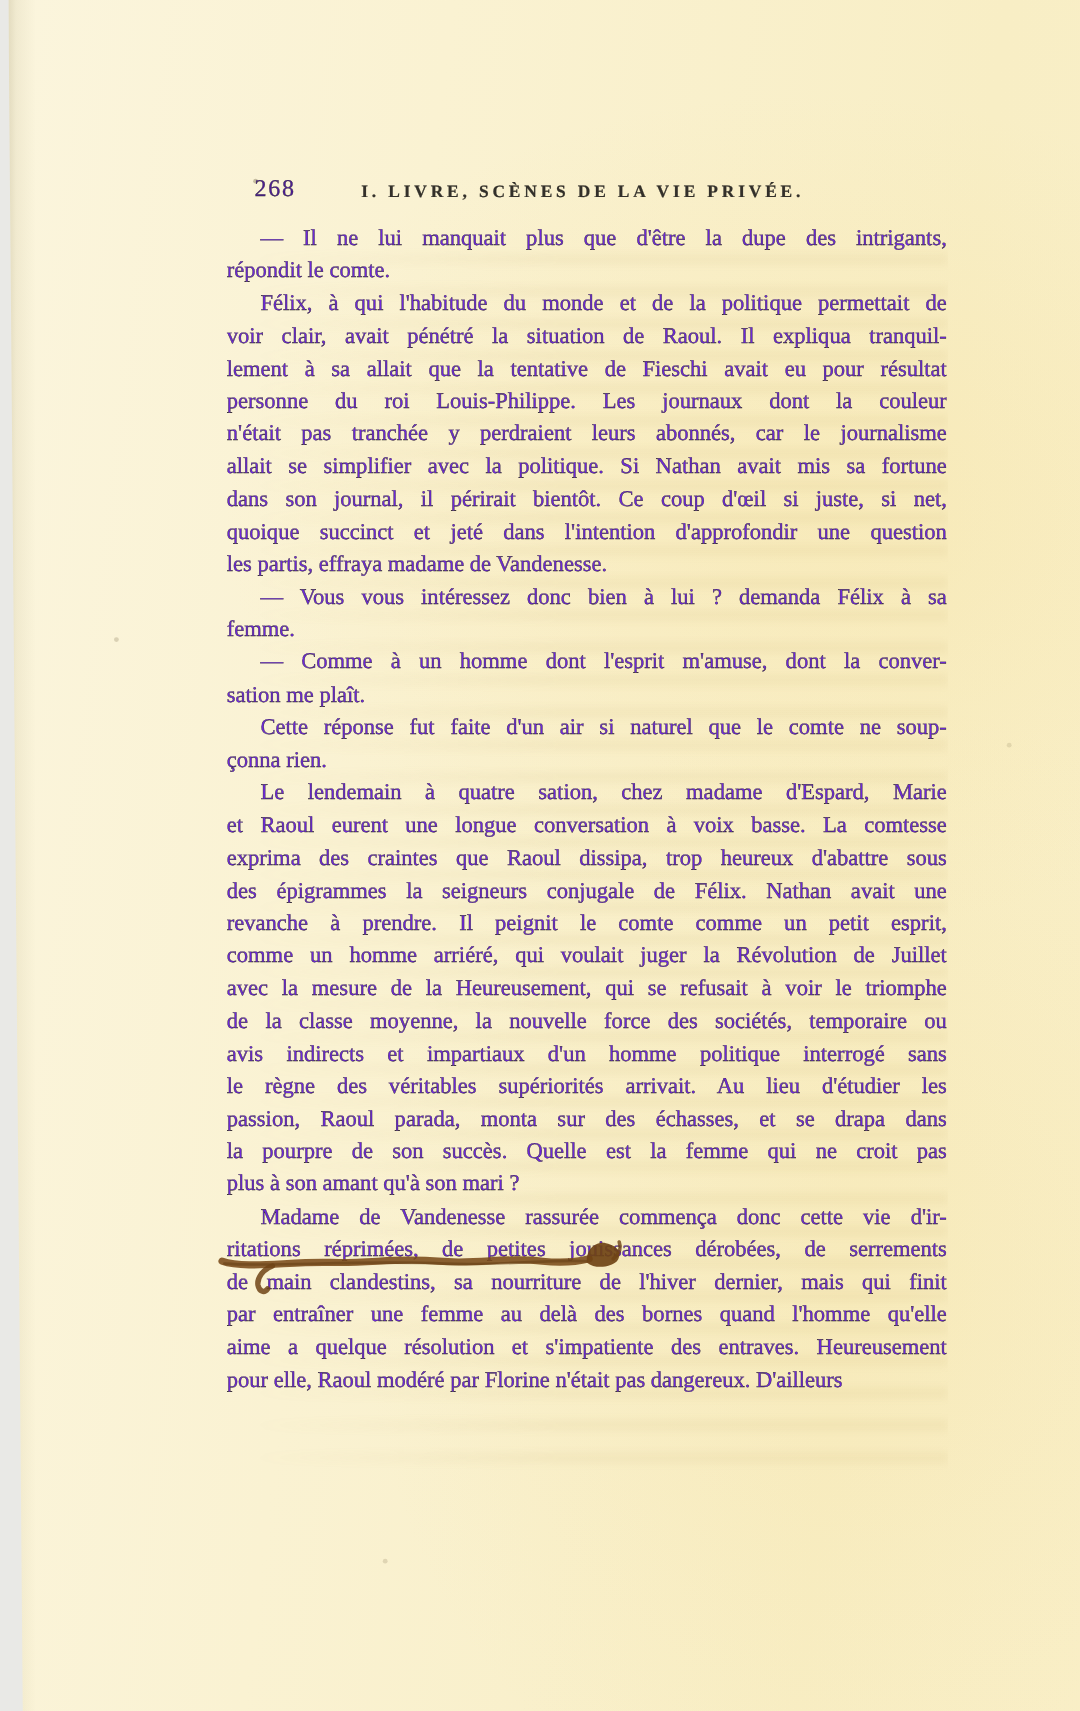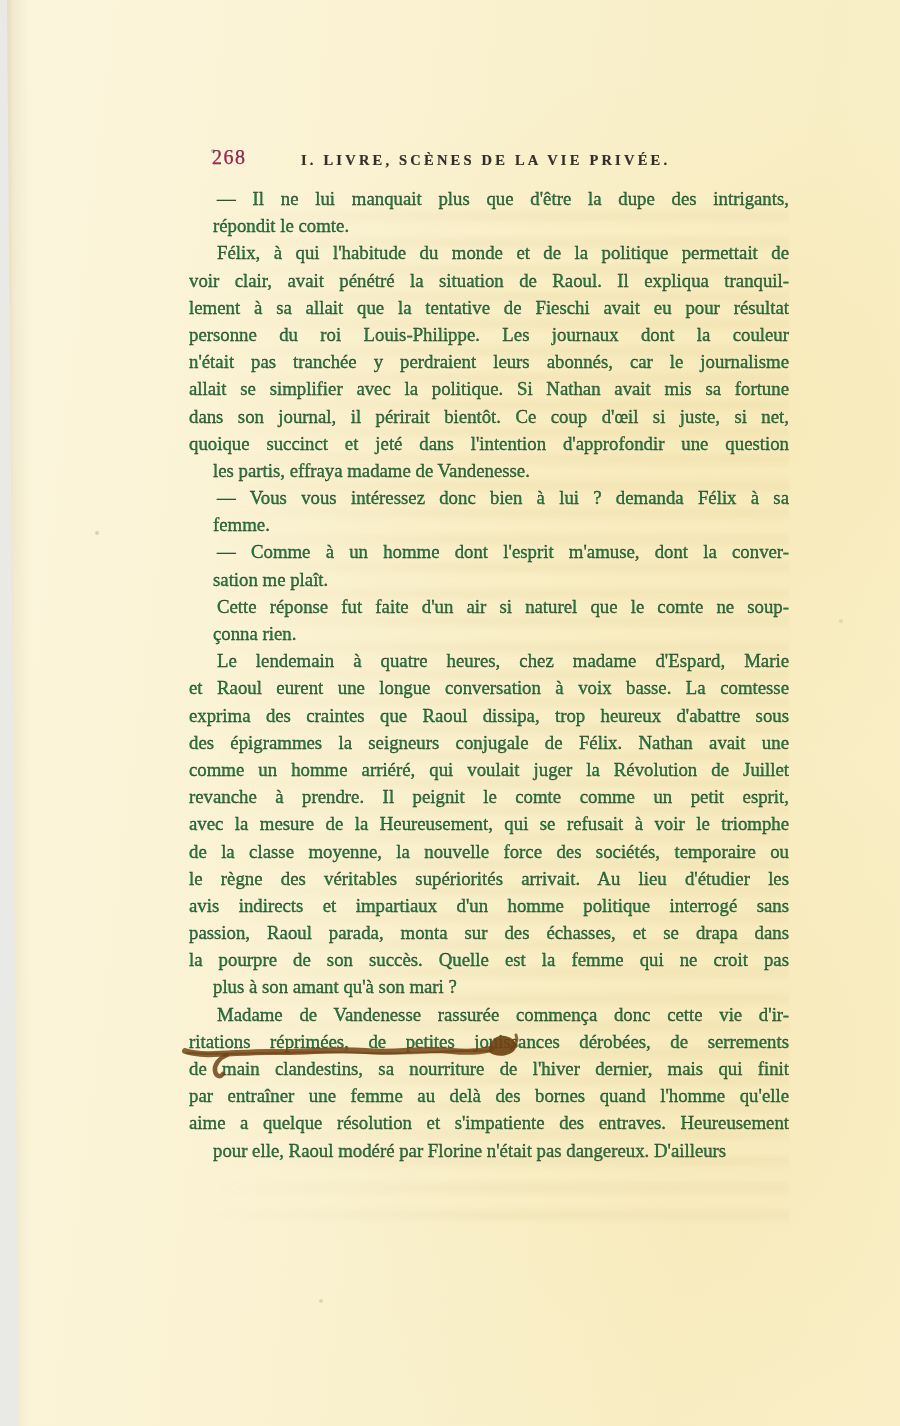--- a/index.html
+++ b/index.html
@@ -35,42 +35,42 @@
     box-shadow: 212px 150px 0 1px rgba(100,90,60,.35),
                 539px 310px 0 1px rgba(130,115,75,.22),
                 96px 532px 0 1px rgba(120,105,70,.25),
                 700px 880px 0 1px rgba(130,115,75,.18),
                 320px 1300px 0 1px rgba(120,105,70,.20),
                 840px 620px 0 1px rgba(130,115,75,.18);
   }
 
   .folio {
     position:absolute; left:212px; top:146px;
-    font-size:20px; letter-spacing:1.5px; color:#be185d;
+    font-size:20px; letter-spacing:1.5px; color:#4c1d95;
     -webkit-text-stroke:.25px #2d2b23;
   }
   .running-title {
     position:absolute; left:301px; top:152px;
     font-size:14.5px; font-weight:700; letter-spacing:3.2px;
     color:#33302a; white-space:nowrap;
     -webkit-text-stroke:.2px #33302a;
   }
 
   .textblock {
     position:absolute; left:189px; top:185px; width:600px;
-    font-size:18.8px; color:#15803d;
+    font-size:18.8px; color:#6d28d9;
     -webkit-text-stroke:.3px #2e2b24;
   }
   .para { margin:0; }
   .para .line {
     height:27.2px; line-height:27.2px; overflow:hidden;
     text-align:justify; text-align-last:justify; white-space:normal;
   }
   .para .line:first-child { text-indent:28px; }
-  .para .line:last-child { text-align-last:left;margin-left:24px; }
+  .para .line:last-child { text-align-last:left; }
 
   .marks { position:absolute; left:0; top:0; pointer-events:none; }
 </style>
 </head>
 <body>
 
 <div class="sheet">
   <div class="paper"></div>
   <div class="ghost"></div>
   <div class="specks"></div>
@@ -100,30 +100,30 @@
       </div>
     <div class="para">
         <div class="line">— Comme à un homme dont l'esprit m'amuse, dont la conver-</div>
         <div class="line">sation me plaît.</div>
       </div>
     <div class="para">
         <div class="line">Cette réponse fut faite d'un air si naturel que le comte ne soup-</div>
         <div class="line">çonna rien.</div>
       </div>
     <div class="para">
-        <div class="line">Le lendemain à quatre heures, chez madame d'Espard, Marie</div>
+        <div class="line">Le lendemain à quatre sation, chez madame d'Espard, Marie</div>
         <div class="line">et Raoul eurent une longue conversation à voix basse. La comtesse</div>
         <div class="line">exprima des craintes que Raoul dissipa, trop heureux d'abattre sous</div>
         <div class="line">des épigrammes la seigneurs conjugale de Félix. Nathan avait une</div>
+        <div class="line">revanche à prendre. Il peignit le comte comme un petit esprit,</div>
         <div class="line">comme un homme arriéré, qui voulait juger la Révolution de Juillet</div>
-        <div class="line">revanche à prendre. Il peignit le comte comme un petit esprit,</div>
         <div class="line">avec la mesure de la Heureusement, qui se refusait à voir le triomphe</div>
         <div class="line">de la classe moyenne, la nouvelle force des sociétés, temporaire ou</div>
+        <div class="line">avis indirects et impartiaux d'un homme politique interrogé sans</div>
         <div class="line">le règne des véritables supériorités arrivait. Au lieu d'étudier les</div>
-        <div class="line">avis indirects et impartiaux d'un homme politique interrogé sans</div>
         <div class="line">passion, Raoul parada, monta sur des échasses, et se drapa dans</div>
         <div class="line">la pourpre de son succès. Quelle est la femme qui ne croit pas</div>
         <div class="line">plus à son amant qu'à son mari ?</div>
       </div>
     <div class="para">
         <div class="line">Madame de Vandenesse rassurée commença donc cette vie d'ir-</div>
         <div class="line">ritations réprimées, de petites jouissances dérobées, de serrements</div>
         <div class="line">de main clandestins, sa nourriture de l'hiver dernier, mais qui finit</div>
         <div class="line">par entraîner une femme au delà des bornes quand l'homme qu'elle</div>
         <div class="line">aime a quelque résolution et s'impatiente des entraves. Heureusement</div>

